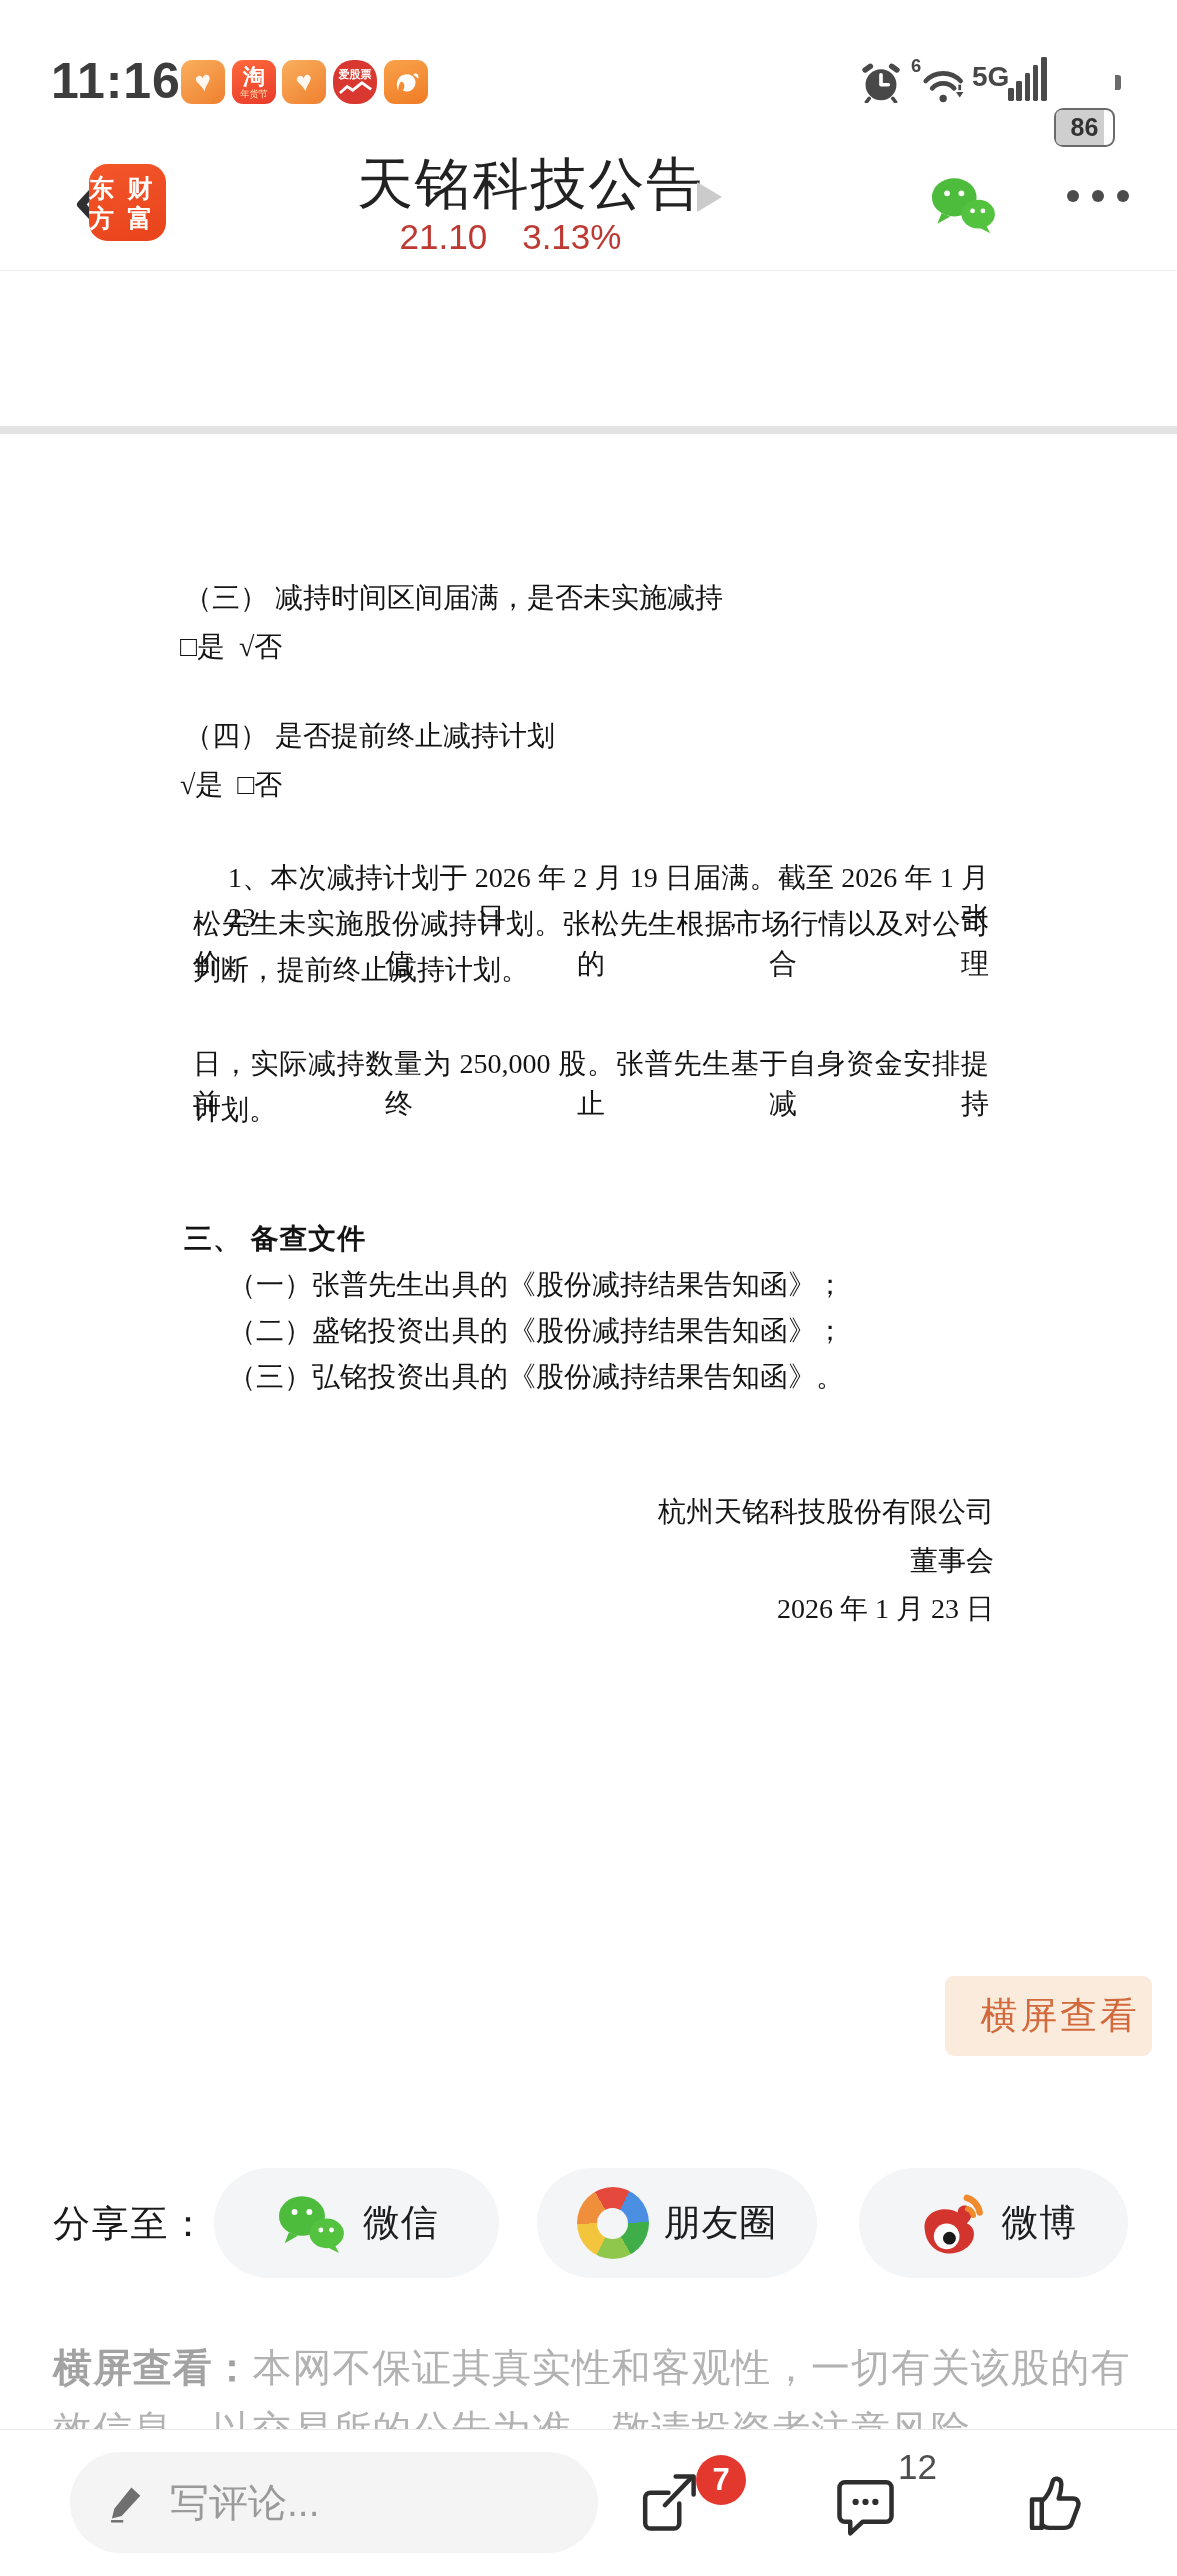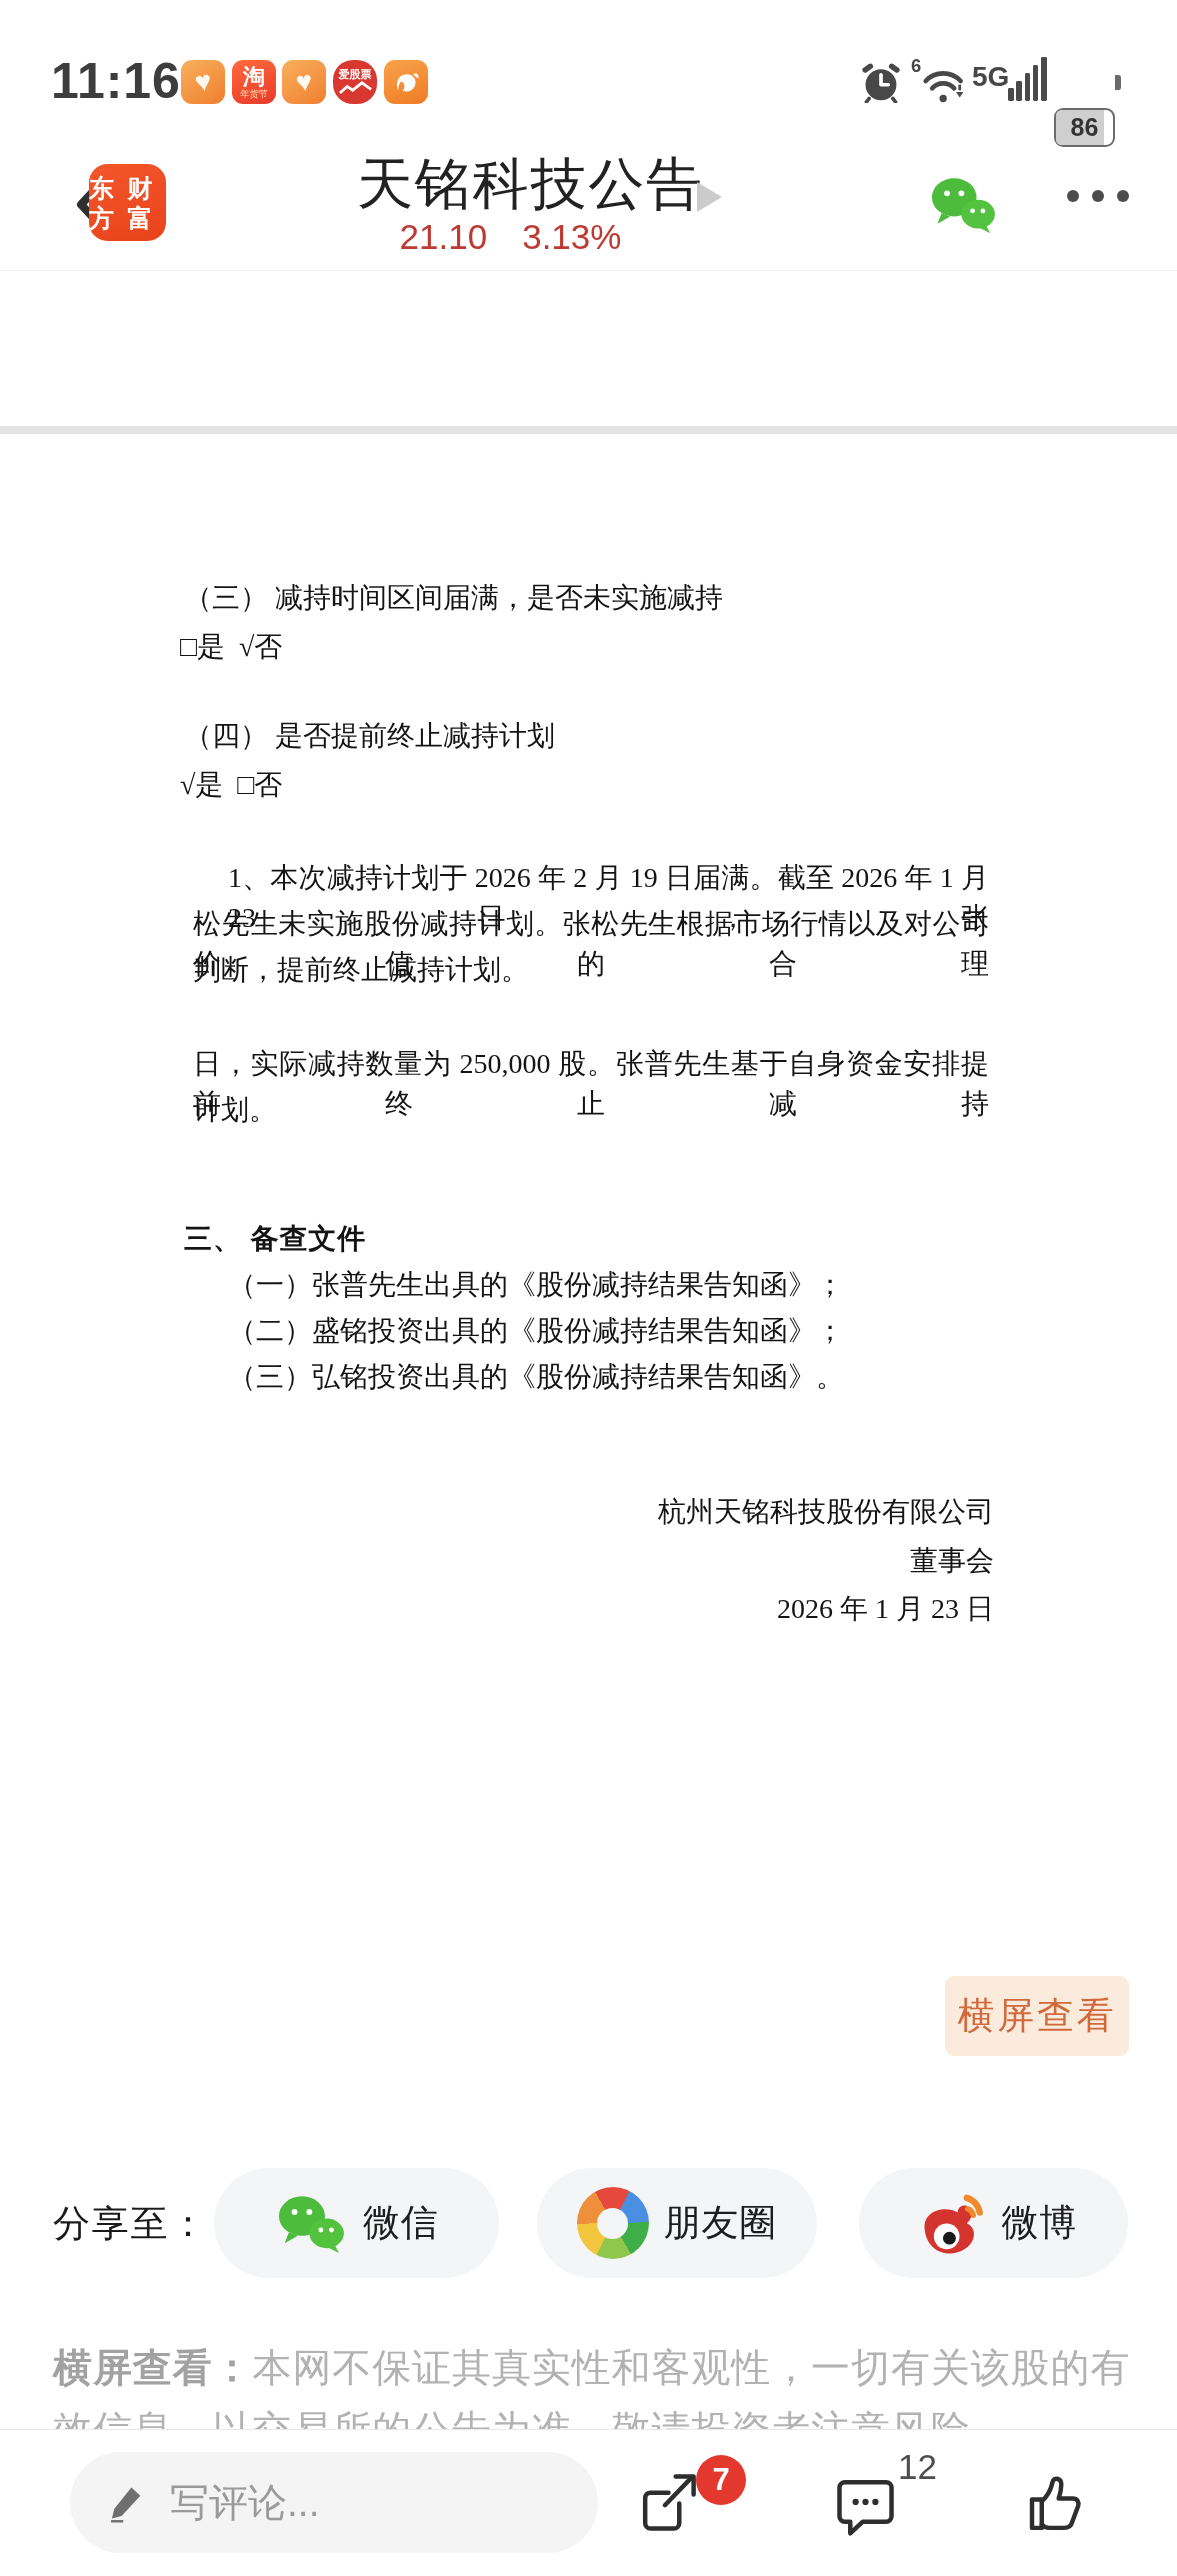--- a/index.html
+++ b/index.html
@@ -47,21 +47,21 @@
   
   .dl{position:absolute;font-family:"Liberation Serif","DejaVu Serif",serif;font-size:28px;
       color:#141414;white-space:pre;line-height:40px;}
   .dl.j{white-space:normal;text-align:justify;text-align-last:justify;}
   .dl.bold{font-weight:bold;font-family:"Liberation Sans",sans-serif;letter-spacing:0.9px;}
   .dl.sig{right:184px;text-align:left;}
 
   
   .land-btn{left:945px;top:1976px;width:184px;height:80px;background:#faebdc;border-radius:9.2px;
             color:#d2693c;font-size:37px;display:flex;align-items:center;justify-content:center;
-            letter-spacing:2.8px;}
+            letter-spacing:2.8px;padding-left:23px;}
 
   
   .share-label{left:53px;top:2199px;font-size:37px;color:#1a1a1a;letter-spacing:1.8px;}
   .pill{top:2168px;height:110px;border-radius:55px;background:#f4f5f7;display:flex;
         align-items:center;justify-content:center;gap:14.7px;}
   .pill .lbl{font-size:37px;color:#1d1d1d;letter-spacing:0.9px;}
   .moments{width:72px;height:72px;border-radius:50%;
            background:conic-gradient(from -30deg,#e5493d 0 16%,#4b8fe2 16% 33%,#3fae49 33% 50%,
            #8fc74c 50% 66%,#f3c53d 66% 83%,#ef8e3b 83% 100%);
            display:flex;align-items:center;justify-content:center;}

